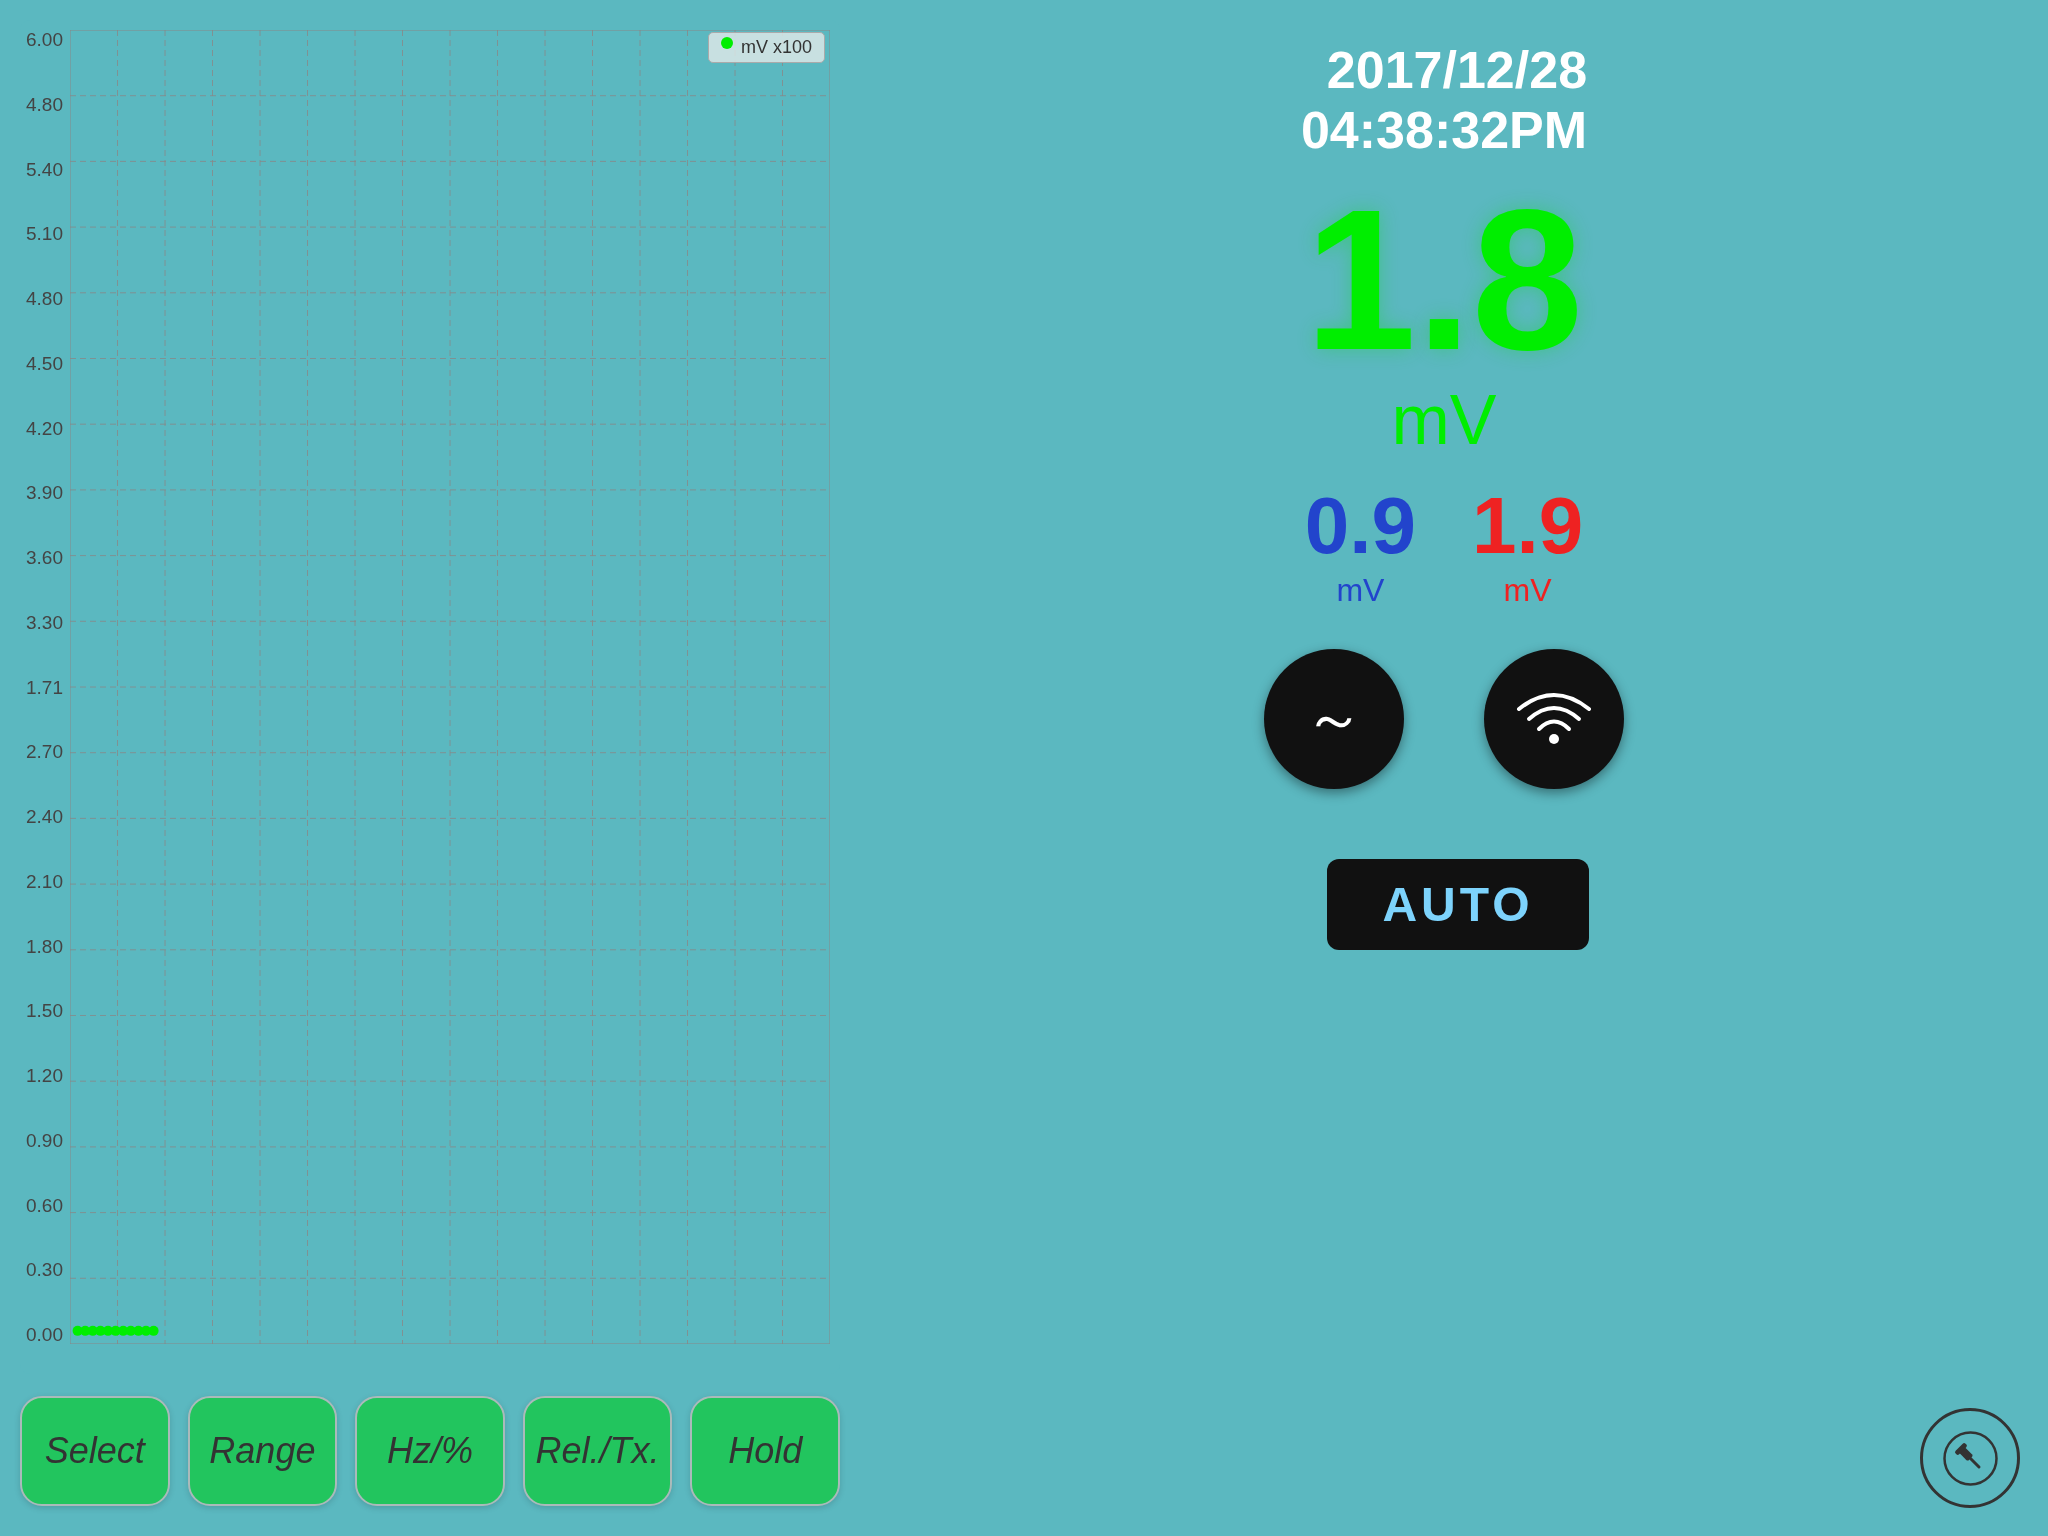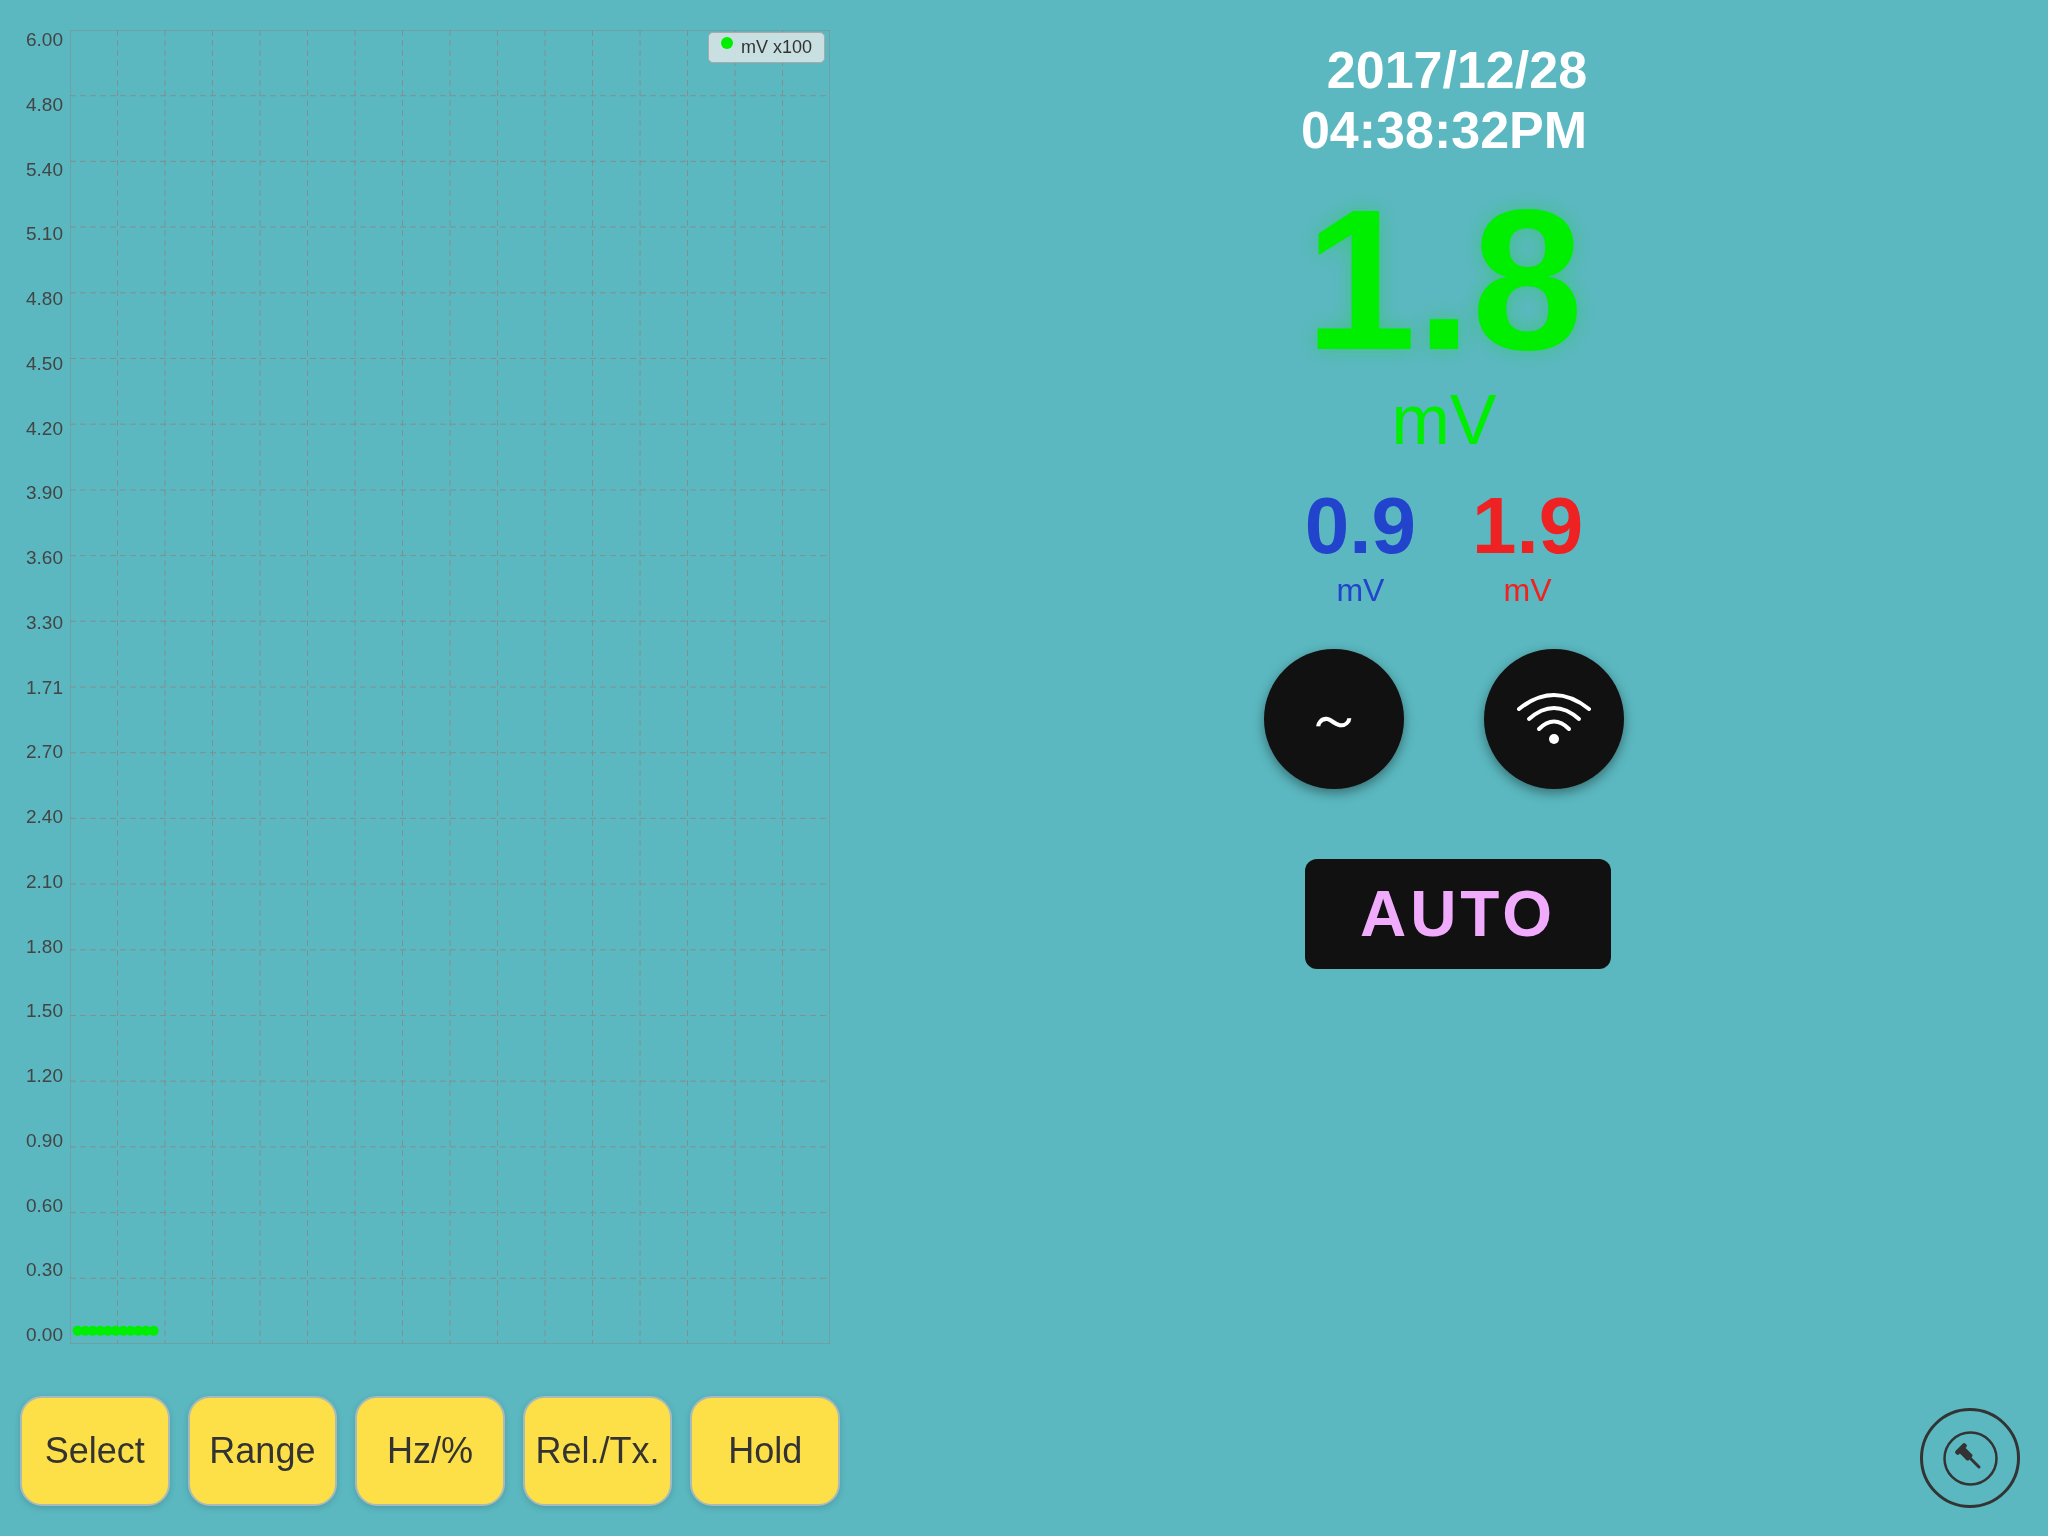--- a/index.html
+++ b/index.html
@@ -82,30 +82,31 @@
     .bottom-buttons {
       display: flex;
       flex-direction: row;
       gap: 18px;
       padding: 22px 0 10px 0;
     }
 
     .nav-button {
       flex: 1;
       height: 110px;
-      background: #fde047;
+      background: #22c55e;
       border: 2px solid #aababa;
       border-radius: 22px;
       font-size: 36px;
       color: #333;
       cursor: pointer;
       display: flex;
       align-items: center;
       justify-content: center;
       box-shadow: 0 2px 6px rgba(0,0,0,0.15);
+      font-style: italic;
     }
 
     
     .right-panel {
       flex: 1;
       display: flex;
       flex-direction: column;
       align-items: center;
       padding: 20px 0;
       gap: 10px;
@@ -200,22 +201,22 @@
       box-shadow: 0 4px 12px rgba(0,0,0,0.4);
     }
 
     .wave-icon {
       color: white;
       font-size: 60px;
     }
 
     .auto-button {
       background: #111;
-      color: #f0abfc;
-      font-size: 64px;
+      color: #7dd3fc;
+      font-size: 48px;
       font-weight: bold;
       padding: 18px 55px;
       border-radius: 12px;
       border: none;
       cursor: pointer;
       margin-top: 60px;
       letter-spacing: 4px;
       margin-left: 28px;
     }
 

